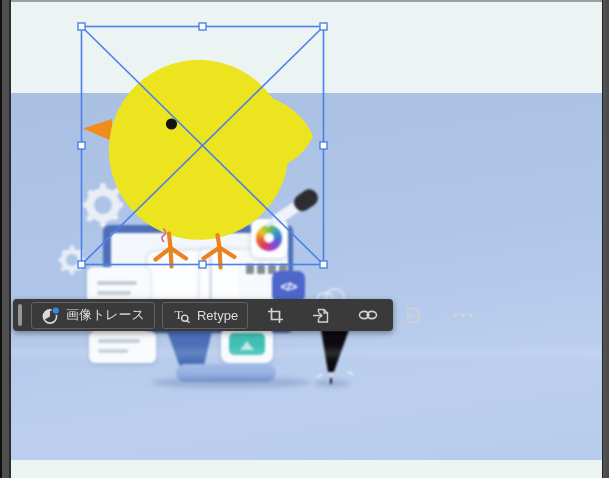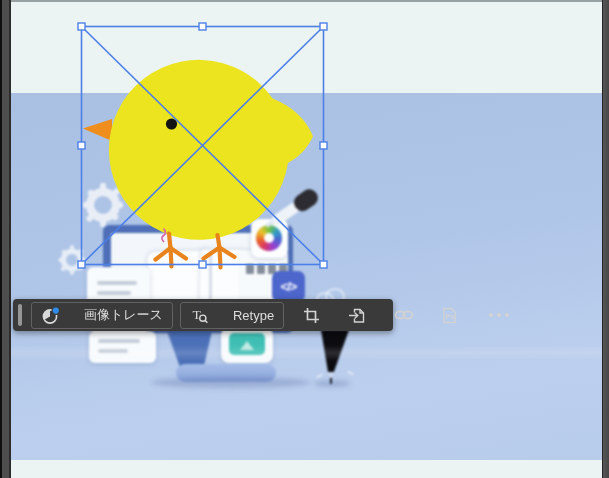--- a/index.html
+++ b/index.html
@@ -61,21 +61,21 @@
 
   
   .artsvg{position:absolute;left:0;top:0;z-index:2;}
   .selsvg{position:absolute;left:0;top:0;z-index:3;}
 
   
   .taskbar{position:absolute;left:13px;top:299px;width:380px;height:32px;z-index:4;
     background:var(--bar-bg,#3a3a3a);border-radius:4px;box-shadow:0 2px 6px rgba(0,0,0,.4);
     display:flex;align-items:center;padding:0 10px 0 5px;box-sizing:border-box;}
   .drag-handle{width:4px;height:22px;background:#979797;border-radius:2px;margin-right:9px;flex:none;cursor:grab;}
-  .tb-btn{display:flex;align-items:center;gap:24px;height:27px;padding:0 9px;flex:none;
+  .tb-btn{display:flex;align-items:center;gap:6px;height:27px;padding:0 9px;flex:none;
     background:transparent;border:1px solid var(--bar-border,#616161);border-radius:3px;
     color:var(--bar-text,#dedede);font-size:13px;font-family:"Liberation Sans",sans-serif;cursor:pointer;white-space:nowrap;}
   .tb-btn + .tb-btn{margin-left:7px;}
   .tb-icons{display:flex;align-items:center;margin-left:13px;gap:16px;}
   .icon-btn{background:none;border:none;padding:0;margin:0 6px;cursor:pointer;display:flex;align-items:center;}
   .dots{display:flex;gap:4px;margin:0 4px;}
   .dots i{width:4px;height:4px;border-radius:50%;background:var(--bar-icon,#d2d2d2);display:block;}
 </style>
 </head>
 <body>

